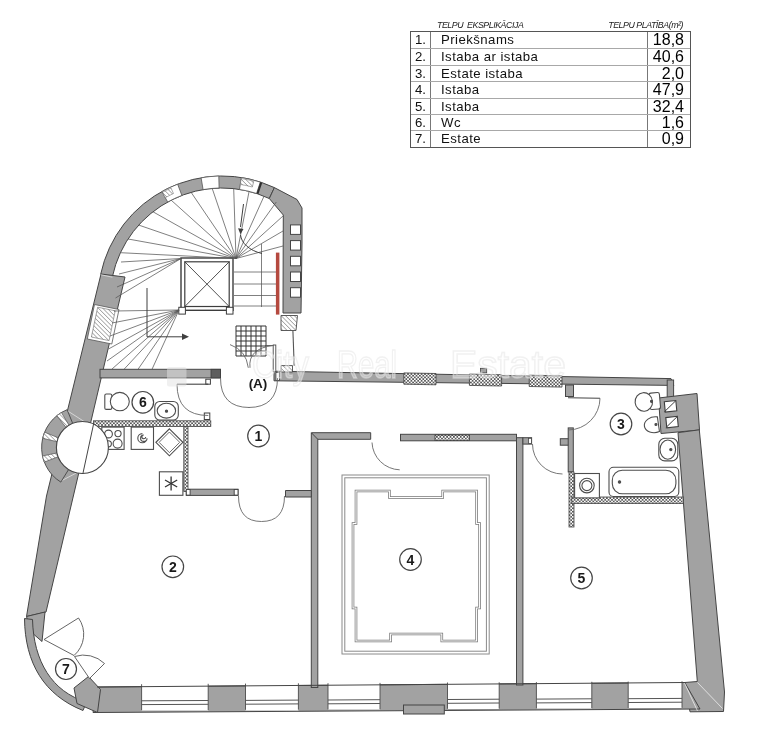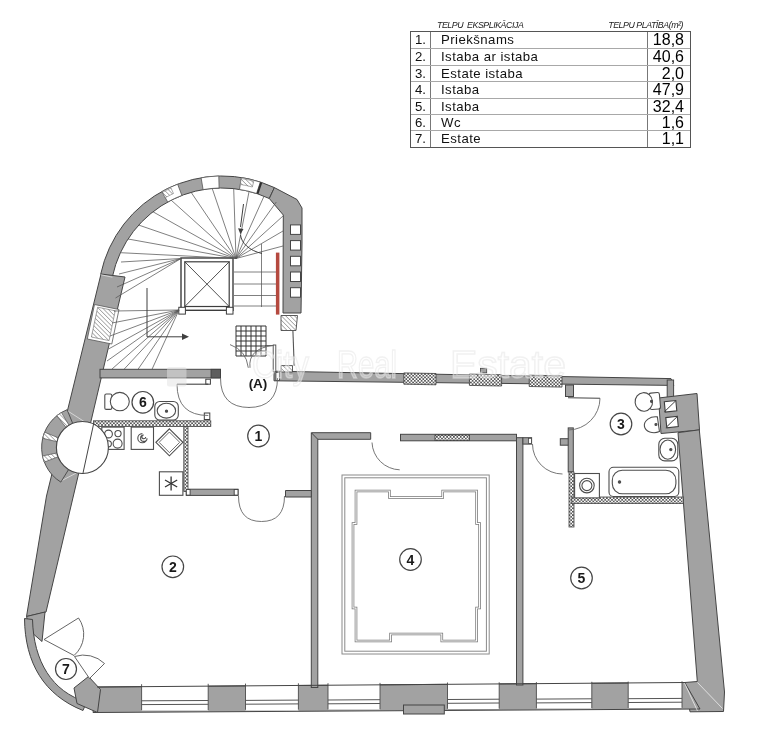--- a/index.html
+++ b/index.html
@@ -354,16 +354,16 @@
         <div class="c3">32,4</div>
       </div>
   <div class="row" style="top:82px;">
         <div class="c1">6.</div>
         <div class="c2">Wc</div>
         <div class="c3">1,6</div>
       </div>
   <div class="row" style="top:98.4px;">
         <div class="c1">7.</div>
         <div class="c2">Estate</div>
-        <div class="c3">1,1</div>
+        <div class="c3">0,9</div>
       </div>
 </div>
 </div>
 
 </body></html>

